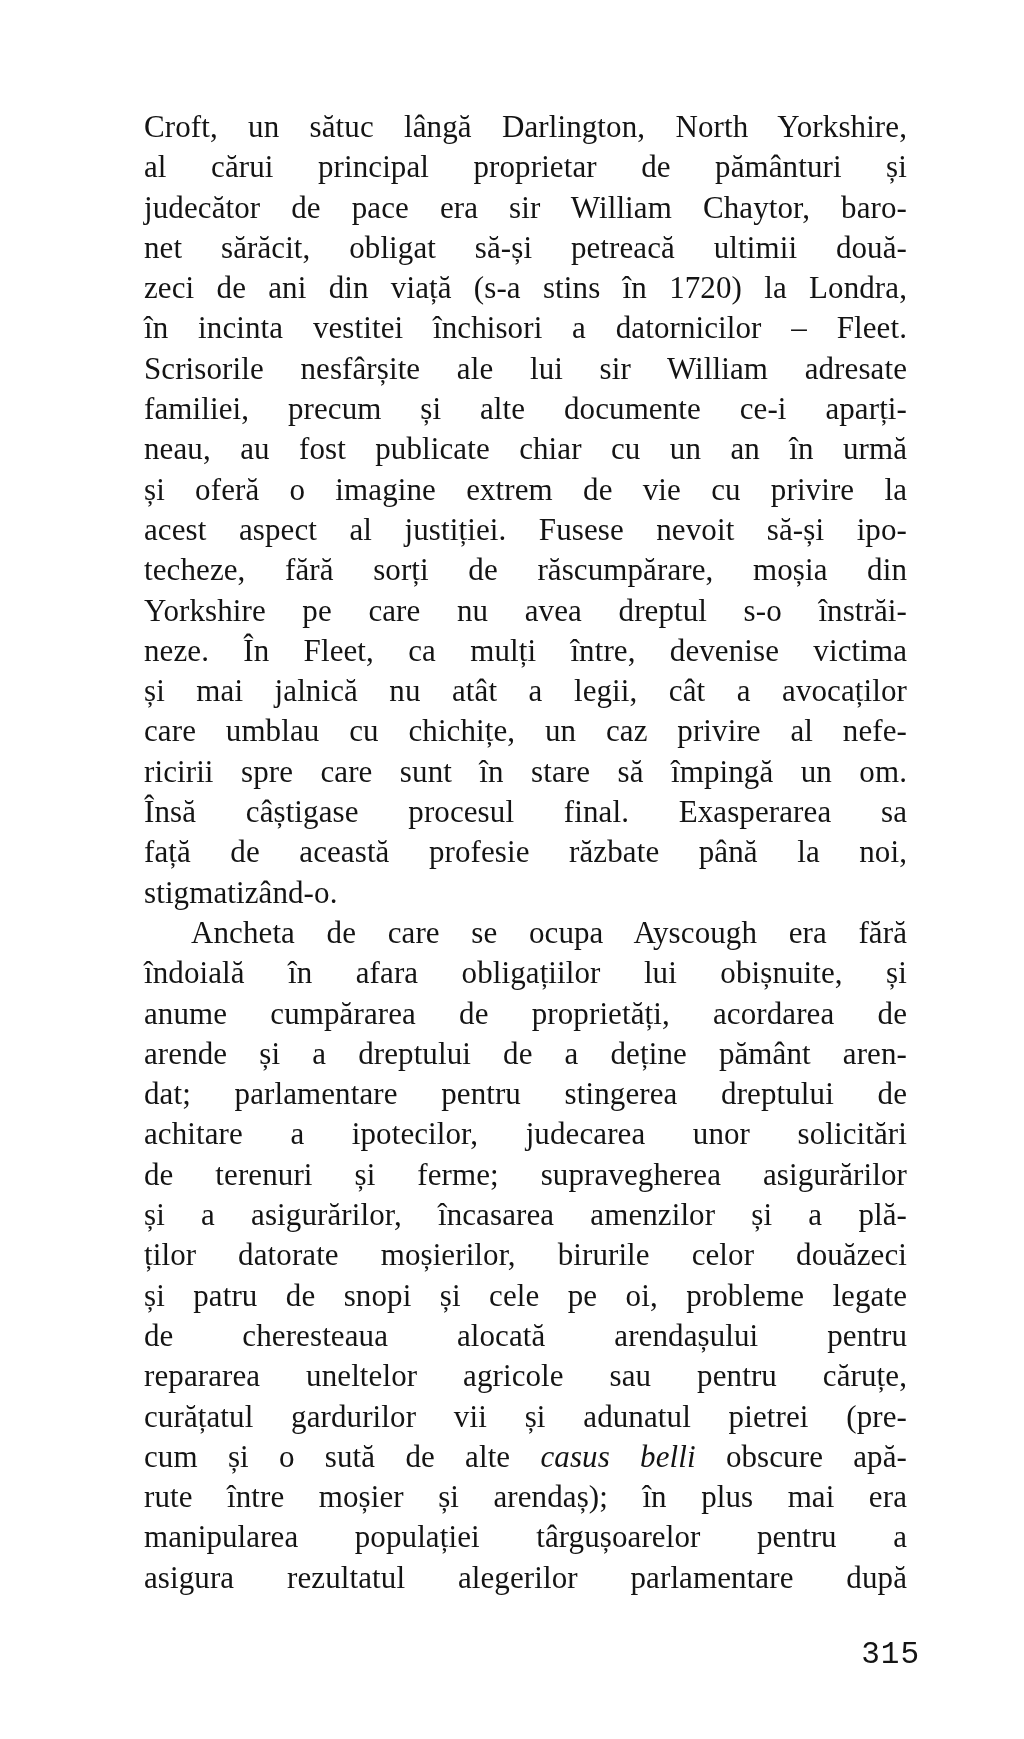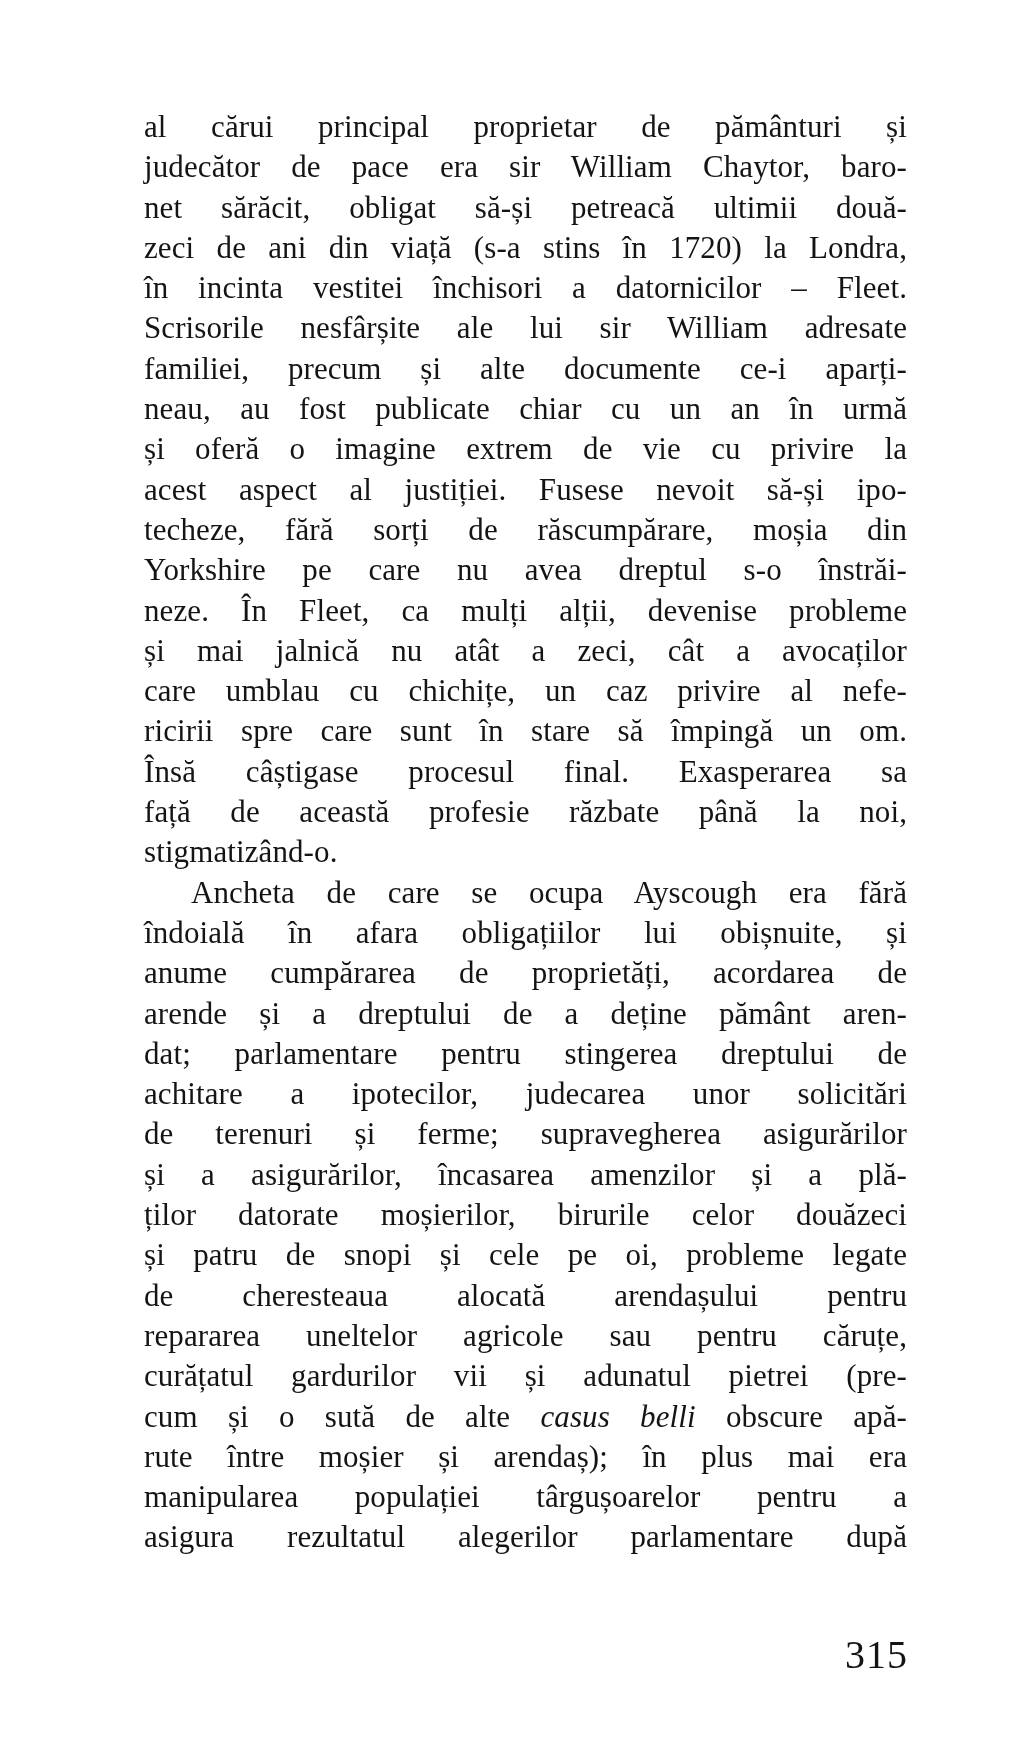--- a/index.html
+++ b/index.html
@@ -40,46 +40,48 @@
   }
   .line.indent {
     text-indent: 47px;
   }
   .italic {
     font-style: italic;
   }
   .page-number {
     position: absolute;
     top: 1638px;
-    right: 116px;
-    font-size: 40px;
+    right: 104px;
+    font-size: 31px;
     line-height: 34px;
     letter-spacing: 1px;
+    font-family: Liberation Mono, monospace;
   }
 </style>
 </head>
 <body>
 
 <div class="page">
   <div class="text-block">
       <div class="paragraph">
+        <div class="line"><span>Croft, un sătuc lângă Darlington, North Yorkshire,</span></div>
         <div class="line"><span>al cărui principal proprietar de pământuri și</span></div>
         <div class="line"><span>judecător de pace era sir William Chaytor, baro-</span></div>
         <div class="line"><span>net sărăcit, obligat să-și petreacă ultimii două-</span></div>
         <div class="line"><span>zeci de ani din viață (s-a stins în 1720) la Londra,</span></div>
         <div class="line"><span>în incinta vestitei închisori a datornicilor – Fleet.</span></div>
         <div class="line"><span>Scrisorile nesfârșite ale lui sir William adresate</span></div>
         <div class="line"><span>familiei, precum și alte documente ce-i aparți-</span></div>
         <div class="line"><span>neau, au fost publicate chiar cu un an în urmă</span></div>
         <div class="line"><span>și oferă o imagine extrem de vie cu privire la</span></div>
         <div class="line"><span>acest aspect al justiției. Fusese nevoit să-și ipo-</span></div>
         <div class="line"><span>techeze, fără sorți de răscumpărare, moșia din</span></div>
         <div class="line"><span>Yorkshire pe care nu avea dreptul s-o înstrăi-</span></div>
-        <div class="line"><span>neze. În Fleet, ca mulți alții, devenise probleme</span></div>
-        <div class="line"><span>și mai jalnică nu atât a zeci, cât a avocaților</span></div>
+        <div class="line"><span>neze. În Fleet, ca mulți între, devenise victima</span></div>
+        <div class="line"><span>și mai jalnică nu atât a legii, cât a avocaților</span></div>
         <div class="line"><span>care umblau cu chichițe, un caz privire al nefe-</span></div>
         <div class="line"><span>ricirii spre care sunt în stare să împingă un om.</span></div>
         <div class="line"><span>Însă câștigase procesul final. Exasperarea sa</span></div>
         <div class="line"><span>față de această profesie răzbate până la noi,</span></div>
         <div class="line no-justify"><span>stigmatizând-o.</span></div>
       </div>
       <div class="paragraph">
         <div class="line indent"><span>Ancheta de care se ocupa Ayscough era fără</span></div>
         <div class="line"><span>îndoială în afara obligațiilor lui obișnuite, și</span></div>
         <div class="line"><span>anume cumpărarea de proprietăți, acordarea de</span></div>

